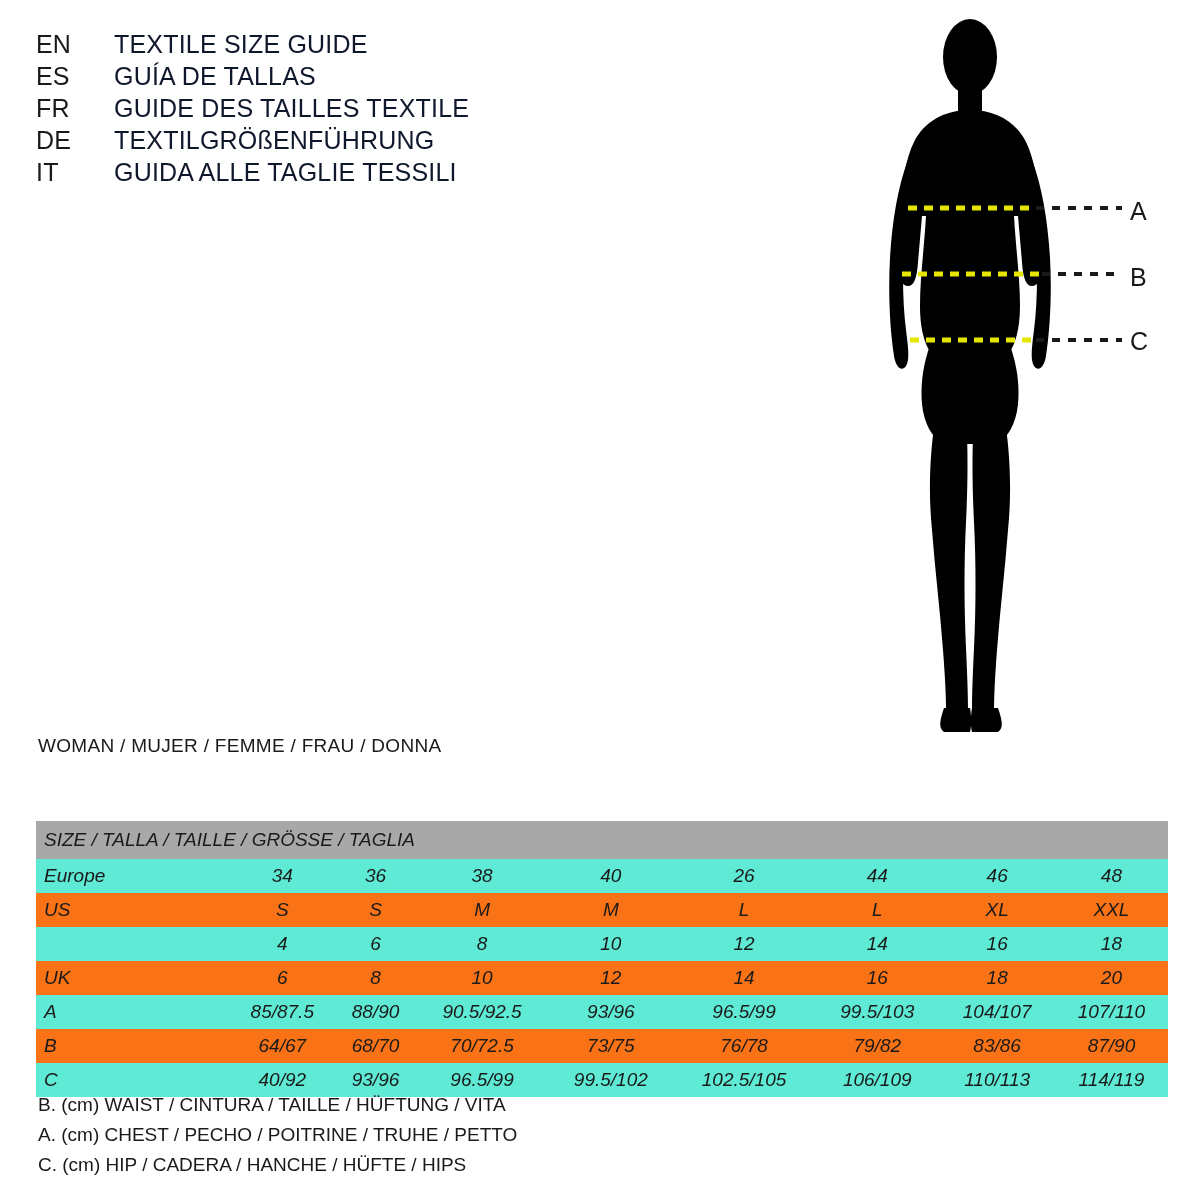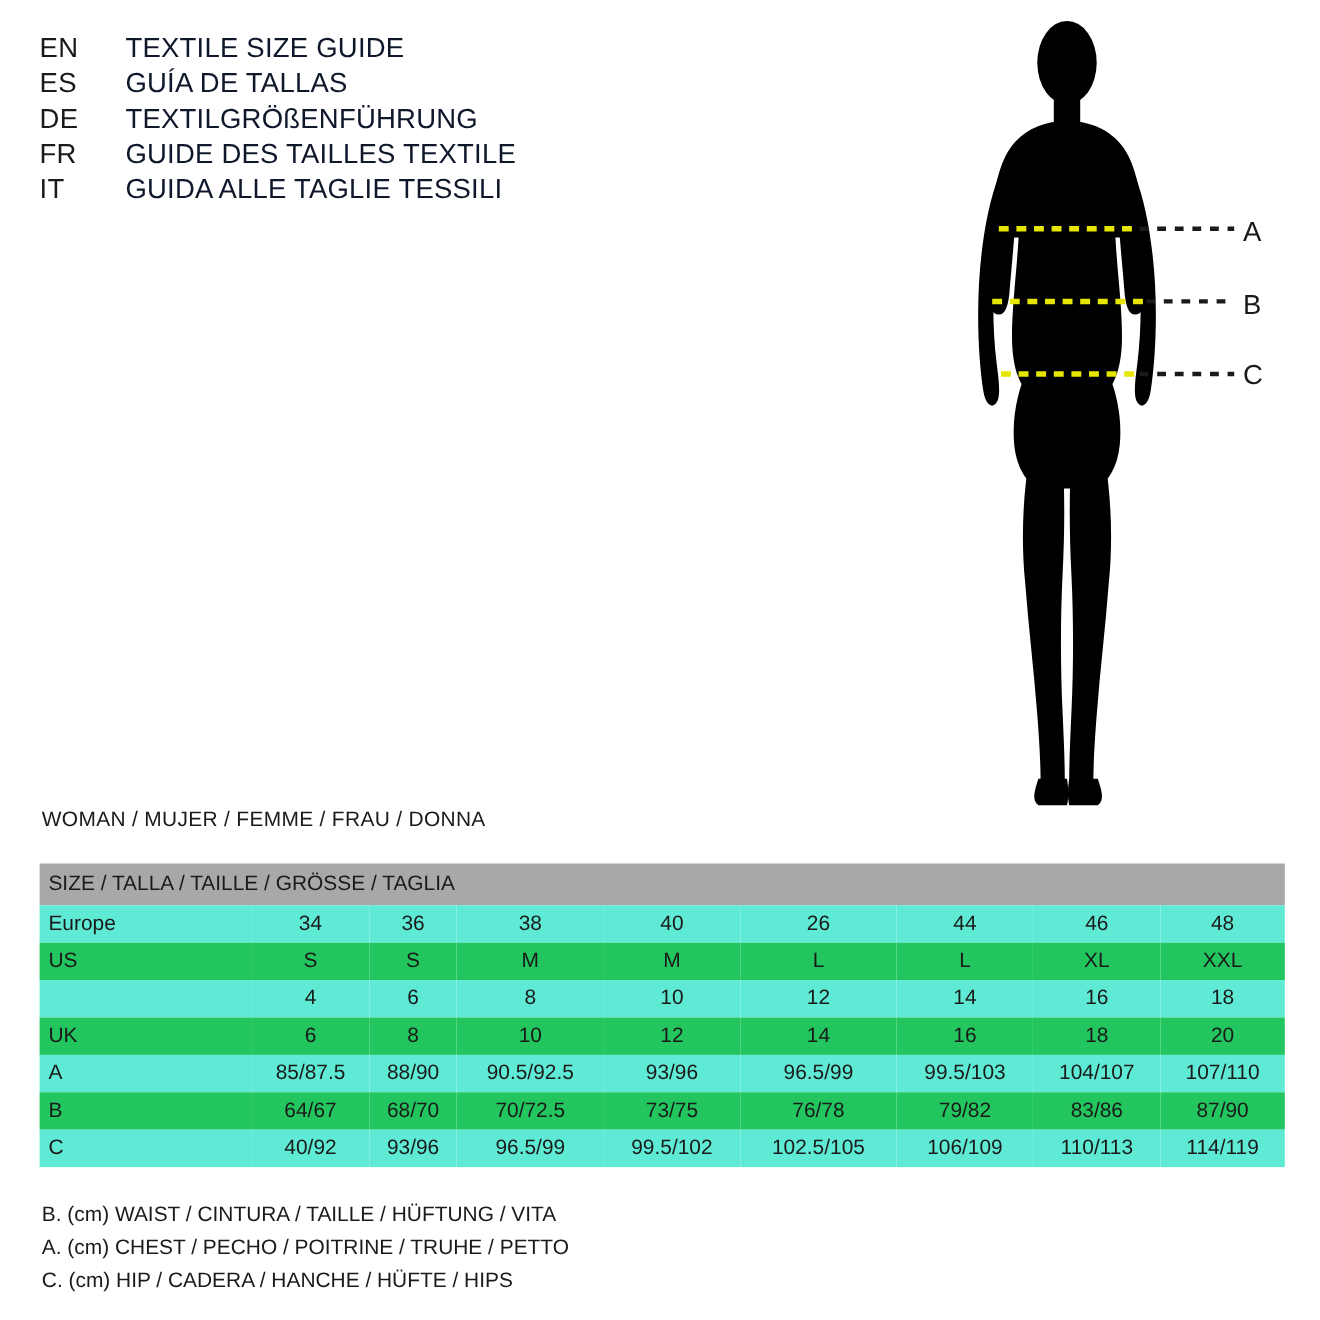--- a/index.html
+++ b/index.html
@@ -72,45 +72,46 @@
     left: 38px;
     font-size: 19px;
     font-weight: normal;
     letter-spacing: 0.3px;
     color: #1a1a1a;
   }
 
   
   .size-table {
     position: absolute;
-    top: 785px;
+    top: 821px;
     left: 36px;
     width: 1132px;
     border-collapse: collapse;
     font-size: 19px;
     color: #1a1a1a;
+    font-style: italic;
   }
   .size-table td, .size-table th {
     padding: 6px 0 6px 0;
     text-align: center;
     font-weight: normal;
     height: 22px;
   }
   .size-table td.rowlabel, .size-table th.rowlabel {
     text-align: left;
     padding-left: 8px;
     width: 185px;
   }
   .row-head td {
     background: #a8a8a8;
     font-size: 19px;
     color: #1a1a1a;
     height: 26px;
   }
-  .row-alt td { background: #22c55e; }
+  .row-alt td { background: #f97316; }
   .row-plain td { background: #5eead4; }
 
   
   .footnotes {
     position: absolute;
     top: 1090px;
     left: 38px;
   }
   .footnote {
     font-size: 19px;
@@ -125,26 +126,26 @@
 <div class="lang-block">
   <div class="lang-row">
     <div class="lang-code">EN</div>
     <div class="lang-text">TEXTILE SIZE GUIDE</div>
   </div>
   <div class="lang-row">
     <div class="lang-code">ES</div>
     <div class="lang-text">GUÍA DE TALLAS</div>
   </div>
   <div class="lang-row">
+    <div class="lang-code">FR</div>
+    <div class="lang-text">GUIDE DES TAILLES TEXTILE</div>
+  </div>
+  <div class="lang-row">
     <div class="lang-code">DE</div>
     <div class="lang-text">TEXTILGRÖßENFÜHRUNG</div>
-  </div>
-  <div class="lang-row">
-    <div class="lang-code">FR</div>
-    <div class="lang-text">GUIDE DES TAILLES TEXTILE</div>
   </div>
   <div class="lang-row">
     <div class="lang-code">IT</div>
     <div class="lang-text">GUIDA ALLE TAGLIE TESSILI</div>
   </div>
 </div>
 
 <div class="figure-area">
   <svg class="figure-svg" width="340" height="740" viewBox="0 0 340 740">
 

